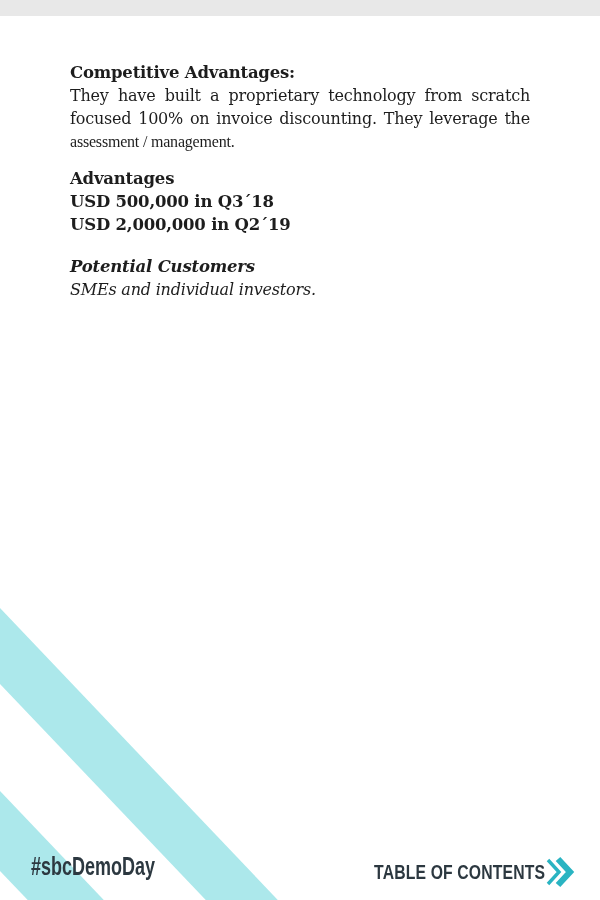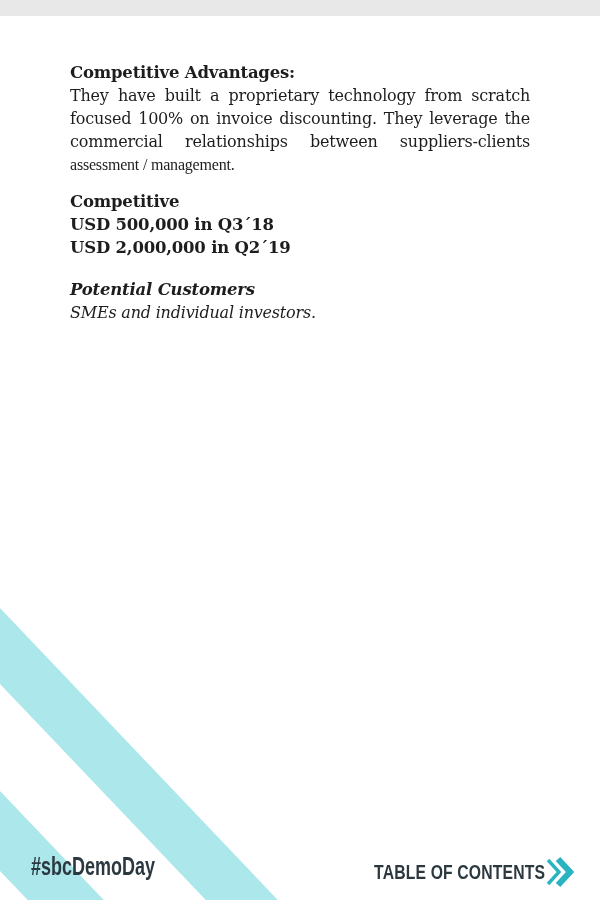--- a/index.html
+++ b/index.html
@@ -90,26 +90,25 @@
     <polygon class="stripe" points="0,592 293,900 221,900 0,668"></polygon>
     <polygon class="stripe" points="0,775 119,900 43,900 0,855"></polygon>
   </svg>
 
   <div class="content">
     <div class="heading">Competitive Advantages:</div>
 
     <div>
       <div class="jline">They have built a proprietary technology from scratch</div>
       <div class="jline">focused 100% on invoice discounting. They leverage the</div>
-      <div class="jline">commercial relationships between suppliers-clients</div>
       <div class="jline jline-last">assessment / management.</div>
     </div>
 
     <div class="block-fundraising">
-      <div class="bold-line">Competitive</div>
+      <div class="bold-line">Advantages</div>
       <div class="bold-line">USD 500,000 in Q3´18</div>
       <div class="bold-line">USD 2,000,000 in Q2´19</div>
     </div>
 
     <div class="block-customers">
       <div class="bold-line">Potential Customers</div>
       <div>SMEs and individual investors.</div>
     </div>
   </div>
 

